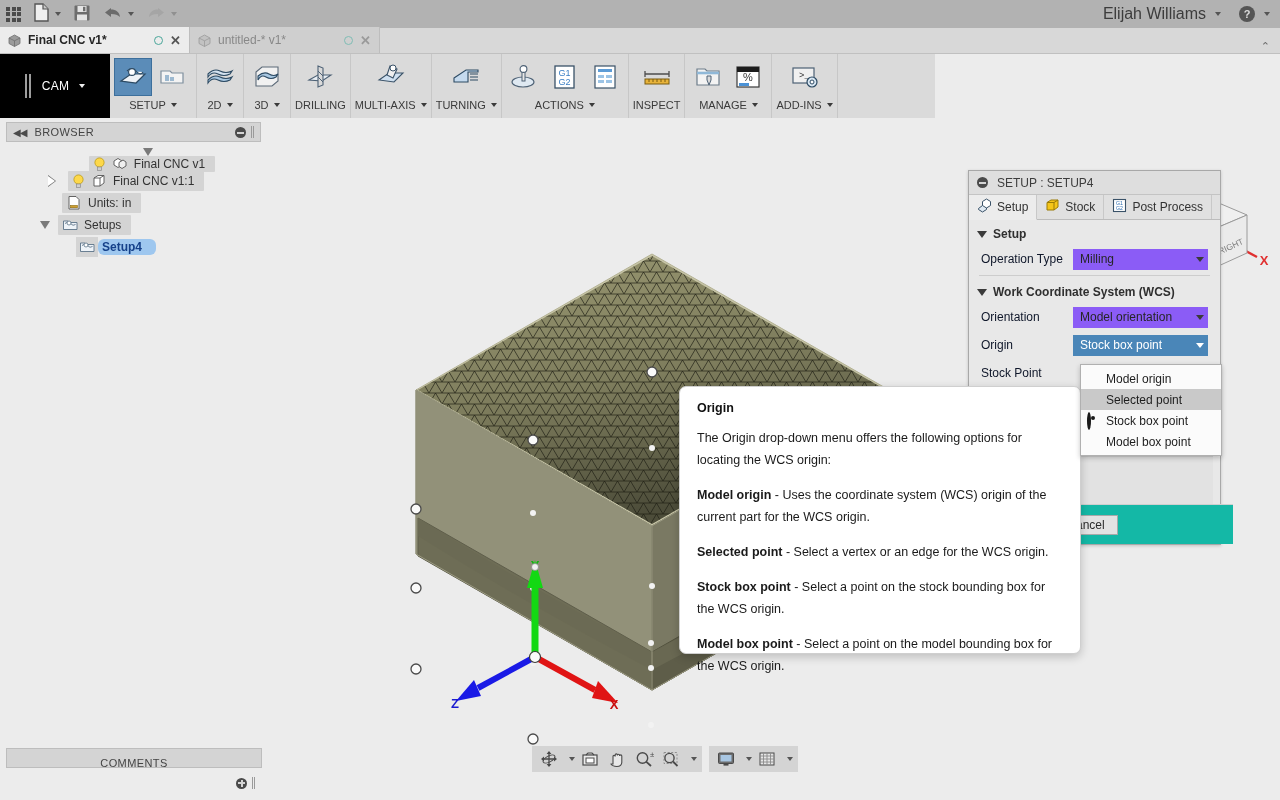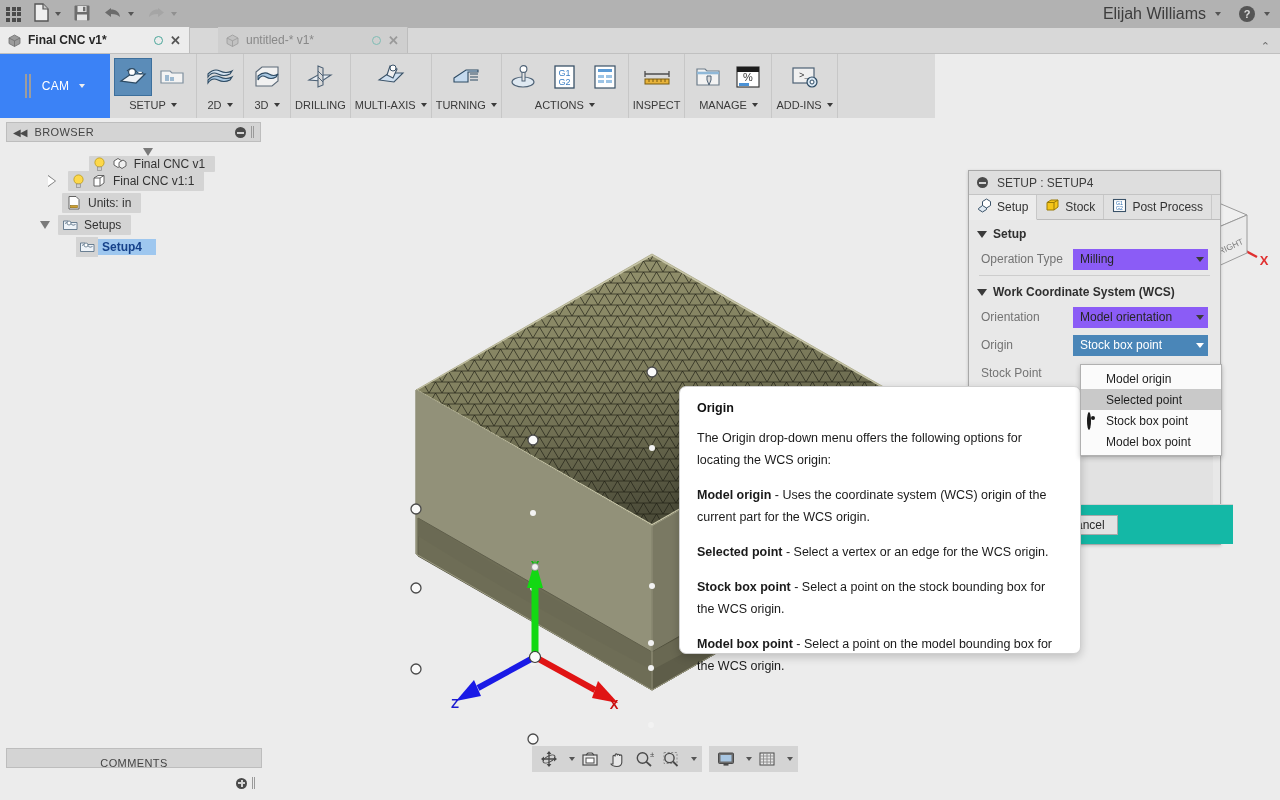--- a/index.html
+++ b/index.html
@@ -32,21 +32,20 @@
   .help-circle {
     width: 16px; height: 16px; border-radius: 50%; background: #555; color: #dcdcdc;
     font-size: 11px; font-weight: bold; display:flex; align-items:center; justify-content:center;
   }
 
   
   .doctabs {
     position: absolute; left: 0; top: 28px; width: 1280px; height: 26px;
     background: #d8d8d8; display: flex; align-items: flex-end;
     border-bottom: 1px solid #c0c0c0;
-    gap: 28px;
   }
   .dtab {
     height: 26px; display: flex; align-items: center; gap: 7px;
     padding: 0 8px 0 8px; min-width: 190px;
     border-right: 1px solid #bdbdbd;
     font-size: 12px;
   }
   .dtab.active { background: #ececec; color: #262626; font-weight: bold; }
   .dtab.inactive { background: #cfcfcf; color: #888; }
   .cube-ic { width: 13px; height: 13px; position: relative; flex: none; }
@@ -58,21 +57,21 @@
   .dtab.inactive .xclose { color: #9a9a9a; }
   .tabs-right-caret { margin-left: auto; padding: 0 10px; color: #6b6b6b; font-size: 11px;}
 
   
   .ribbon {
     position: absolute; left: 0; top: 54px; width: 1280px; height: 64px;
     background: #ececec;
   }
   .ribbon-inner { position: absolute; left: 0; top: 0; width: 935px; height: 64px; background: #dadada; display: flex; }
   .wsbtn {
-    width: 110px; height: 64px; background: #3b82f6; color: #fff;
+    width: 110px; height: 64px; background: #000000; color: #fff;
     display: flex; align-items: center; justify-content: center; gap: 5px;
     font-size: 12px; letter-spacing: .3px;
   }
   .wsbtn .bars { display:flex; gap:2px; margin-right:6px;}
   .wsbtn .bars i { display:block; width:2px; height:24px; background:#9d9d9d;}
   .rgroup { display: flex; flex-direction: column; align-items: center; justify-content: flex-start;
             border-right: 1px solid #c7c7c7; padding: 4px 4px 0 4px; height: 64px; }
   .rgroup:first-of-type { border-left: 1px solid #c7c7c7; }
   .ricons { display: flex; align-items: flex-start; gap: 2px; height: 40px; }
   .ric { width: 38px; height: 38px; display:flex; align-items:center; justify-content:center; position: relative;}
@@ -88,21 +87,21 @@
     font-size: 11px; color: #444; letter-spacing: .4px;
   }
   .browser-head .lt { color: #4a4a4a; font-size: 10px; letter-spacing:-1px;}
   .minus-circle { width: 11px; height: 11px; border-radius: 50%; background: #4a4a4a; position: relative; }
   .minus-circle::after { content:''; position:absolute; left:2px; top:5px; width:7px; height:2px; background:#d4d4d4;}
   .grip { width: 3px; height: 12px; border-left: 1px solid #9a9a9a; border-right: 1px solid #9a9a9a; }
 
   .tree { position: absolute; left: 6px; top: 148px; width: 258px; }
   .trow { display: flex; align-items: center; height: 22px; font-size: 12px; color: #333; }
   .trow .hl { display: flex; align-items: center; gap: 6px; background: #d4d4d4; height: 20px; padding: 0 10px 0 4px; border-radius: 1px;}
-  .trow .selname { background: #9ec7ef; color: #15418a; font-weight: bold; padding: 1px 14px 1px 4px; border-radius: 0;}
+  .trow .selname { background: #9ec7ef; color: #15418a; font-weight: bold; padding: 1px 14px 1px 4px; border-radius: 6px;}
   .tri-down { width:0;height:0;border-left:5px solid transparent;border-right:5px solid transparent;border-top:8px solid #7a7a7a;}
   .tri-right { width:0;height:0;border-top:5px solid transparent;border-bottom:5px solid transparent;border-left:8px solid transparent; position: relative;}
   .tri-right::after{content:'';position:absolute;left:-8px;top:-5px;width:0;height:0;border-top:5px solid transparent;border-bottom:5px solid transparent;border-left:7px solid #fff;}
   .tri-right::before{content:'';position:absolute;left:-8px;top:-6px;width:0;height:0;border-top:6px solid transparent;border-bottom:6px solid transparent;border-left:8px solid #6f6f6f;}
   .bulb { width:13px;height:15px; flex:none;}
   .tiny-ic { width: 16px; height: 16px; flex: none; }
 
   
   .canvas { position: absolute; left: 0; top: 118px; width: 1280px; height: 628px; background: #ececec; z-index: 0;}
   .viewcube { position: absolute; right: 6px; top: 55px; width: 120px; height: 105px; z-index: 6;}
@@ -116,21 +115,21 @@
   .dlg-title { height: 24px; background: #dedede; border-bottom: 1px solid #c4c4c4;
     display: flex; align-items: center; gap: 9px; padding: 0 8px; font-size: 12px; color: #3d3d3d; }
   .dlg-tabs { height: 25px; display: flex; align-items: stretch; background: #e0e0e0; border-bottom: 1px solid #bcbcbc; }
   .dtabi { display: flex; align-items: center; gap: 5px; padding: 0 8px; font-size: 12px; color: #333;
     border-right: 1px solid #c8c8c8; }
   .dtabi.active { background: #ececec; border-bottom: 1px solid #ececec; margin-bottom: -1px; }
   .sect { display: flex; align-items: center; gap: 6px; font-weight: bold; font-size: 12px; color: #2f2f2f;
     padding: 7px 0 6px 8px; }
   .sect .tri { width:0;height:0;border-left:5px solid transparent;border-right:5px solid transparent;border-top:7px solid #3a3a3a;}
   .frow { display: flex; align-items: center; height: 24px; padding: 0 12px 0 12px; margin-bottom: 4px;}
-  .frow .lbl { width: 92px; font-size: 12px; color: #737373; }
+  .frow .lbl { width: 92px; font-size: 12px; color: #0f172a; }
   .combo {
     flex: 1; height: 21px; background: #8b5cf6; display:flex; align-items:center; justify-content: space-between;
     padding: 0 4px 0 7px; font-size: 12px; color: #262626; position: relative;
   }
   .combo.hi { background: #4a86b8; color: #fff; }
   .combo .cc { width:0;height:0;border-left:4px solid transparent;border-right:4px solid transparent;border-top:5px solid #3a3a3a; }
   .combo.hi .cc { border-top-color: #fff; }
   .divider { height:1px; background:#cdcdcd; margin: 4px 10px 2px 10px;}
   .dlg-footer { position:absolute; left:13px; bottom:0; width:100%; height:40px; border-top:1px solid #cfcfcf;
     display:flex; align-items:center; justify-content:flex-start; gap:8px; padding-right: 10px; background:#14b8a6;}

